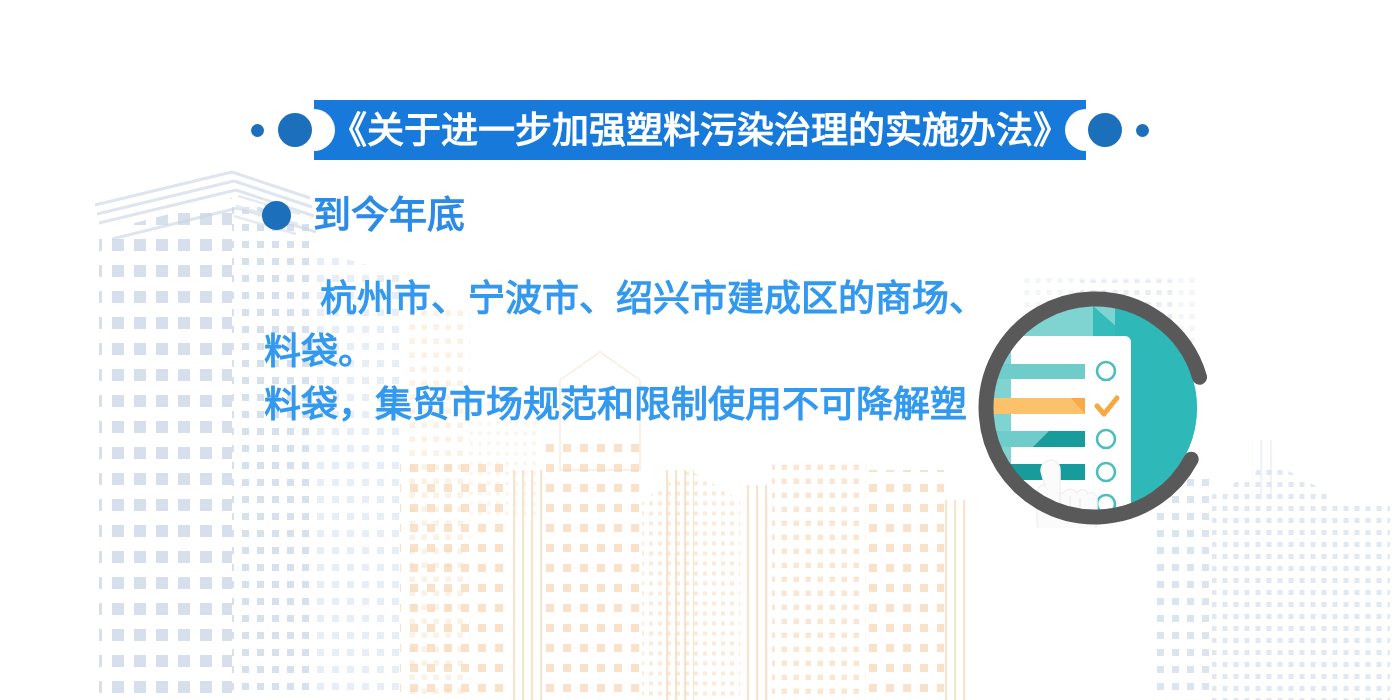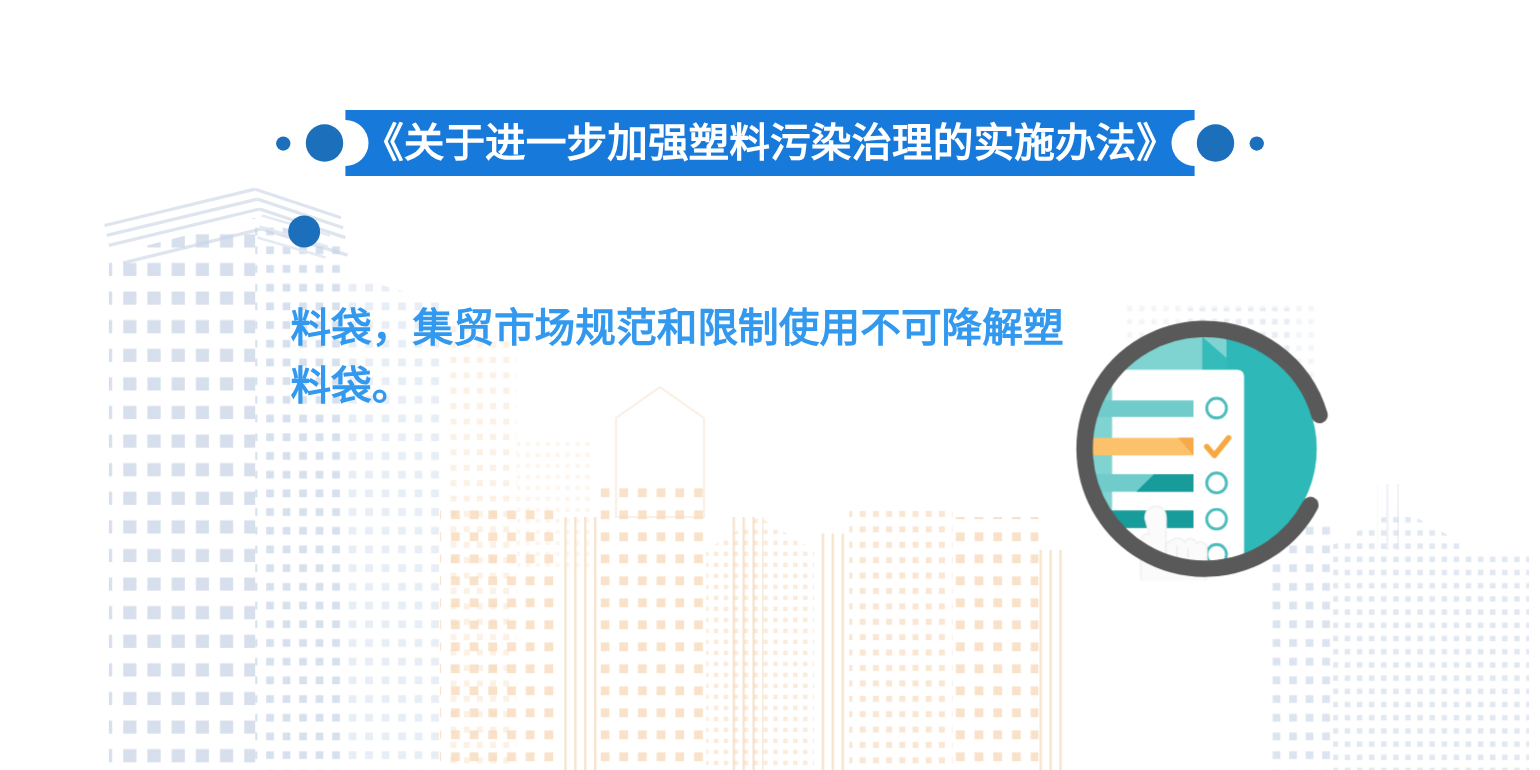--- a/index.html
+++ b/index.html
@@ -249,25 +249,27 @@
       <span id="title-text">《关于进一步加强塑料污染治理的实施办法》</span>
     </div>
     <span class="gap-xs"></span>
     <span class="banner-cap-dot"></span>
     <span class="gap-sm"></span>
     <span class="banner-outer-dot"></span>
   </div>
 
   <div id="subtitle-row">
     <span id="subtitle-bullet"></span>
+    <span id="subtitle-text">到今年底</span>
   </div>
 
   <div id="body-paragraph">
+    <span class="ln indent">杭州市、宁波市、绍兴市建成区的商场、</span>
+    <span class="ln">料袋。</span>
     <span class="ln">料袋，集贸市场规范和限制使用不可降解塑</span>
-    <span class="ln">料袋。</span>
   </div>
 
   <svg id="checklist-illustration" viewBox="0 0 240 240" xmlns="http://www.w3.org/2000/svg">
     <defs>
       <clipPath id="discClip">
         <circle cx="120" cy="120" r="102"></circle>
       </clipPath>
       <clipPath id="cardClip">
         <rect x="36" y="48" width="120" height="186" rx="6"></rect>
       </clipPath>

